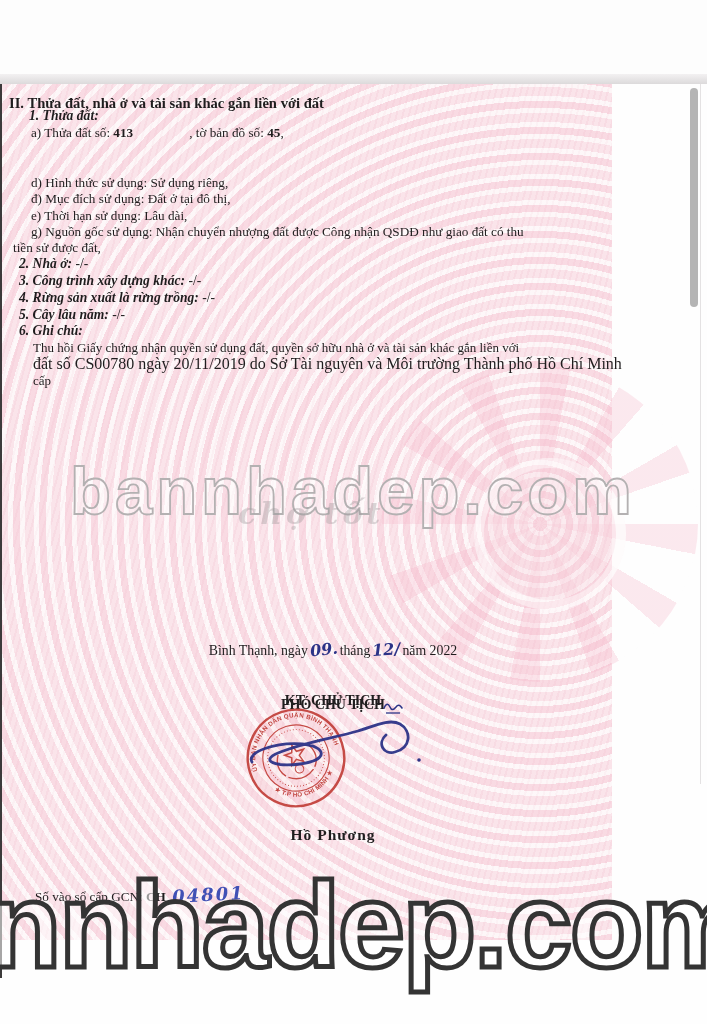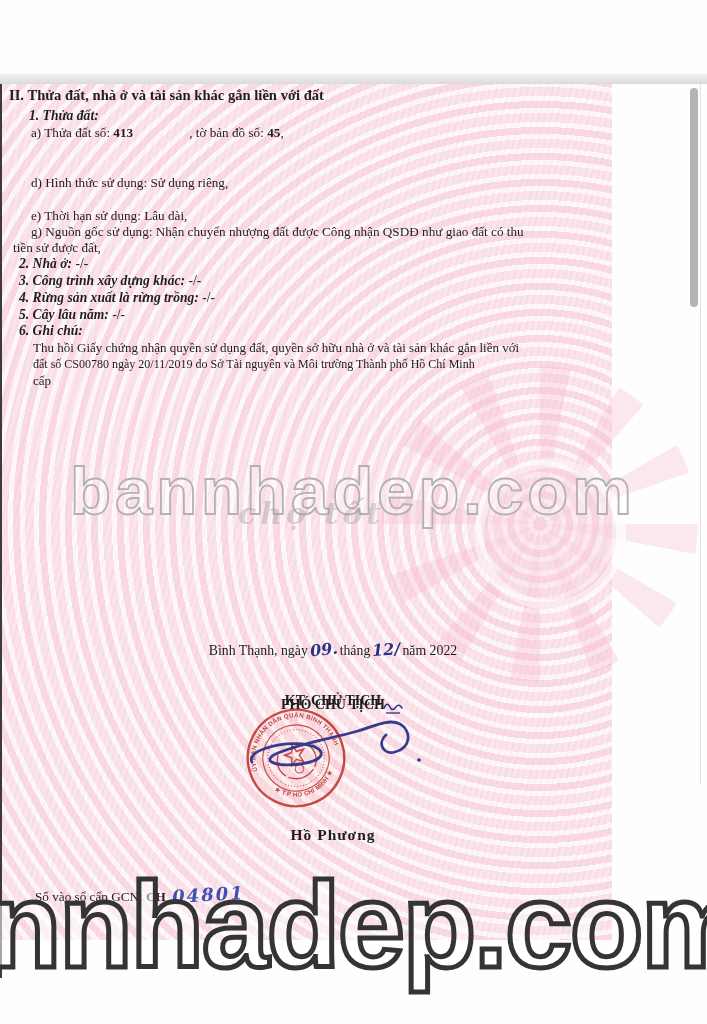--- a/index.html
+++ b/index.html
@@ -69,28 +69,29 @@
 <div class="page">
 
   <div class="top-strip"></div>
   <div class="top-divider"></div>
 
   <div class="doc">
     <div class="drum-star">
       <div class="drum-core"></div>
     </div>
 
-    <div class="line title" style="left:9px;top:3px;text-align:center;">II. Thửa đất, nhà ở và tài sản khác gắn liền với đất</div>
+    <div class="line title" style="left:9px;top:11px;text-align:center;">II. Thửa đất, nhà ở và tài sản khác gắn liền với đất</div>
     <div class="line numbered" style="left:29px;top:24px;">1. Thửa đất:</div>
 
     <div class="line" style="left:31px;top:41px;">
       <span>a) Thửa đất số: </span><span class="b">413</span><span class="gap"></span><span>, tờ bản đồ số: </span><span class="b">45</span><span>,</span>
     </div>
 
     <div class="line" style="left:31px;top:91px;">d) Hình thức sử dụng: Sử dụng riêng,</div>
+    <div class="line" style="left:31px;top:107px;">đ) Mục đích sử dụng: Đất ở tại đô thị,</div>
     <div class="line" style="left:31px;top:124px;">e) Thời hạn sử dụng: Lâu dài,</div>
     <div class="line" style="left:31px;top:140px;">g) Nguồn gốc sử dụng: Nhận chuyển nhượng đất được Công nhận QSDĐ như giao đất có thu</div>
     <div class="line" style="left:13px;top:156px;">tiền sử được đất,</div>
 
     <div class="line numbered" style="left:19px;top:172px;">
       <span>2. Nhà ở:</span>
       <span class="plain">-/-</span>
     </div>
     <div class="line numbered" style="left:19px;top:189px;">
       <span>3. Công trình xây dựng khác:</span>
@@ -100,21 +101,21 @@
       <span>4. Rừng sản xuất là rừng trồng:</span>
       <span class="plain">-/-</span>
     </div>
     <div class="line numbered" style="left:19px;top:223px;">
       <span>5. Cây lâu năm:</span>
       <span class="plain">-/-</span>
     </div>
     <div class="line numbered" style="left:19px;top:239px;">6. Ghi chú:</div>
 
     <div class="line" style="left:33px;top:256px;font-size:13px;">Thu hồi Giấy chứng nhận quyền sử dụng đất, quyền sở hữu nhà ở và tài sản khác gắn liền với</div>
-    <div class="line" style="left:33px;top:272px;font-size:12px;">đất số CS00780 ngày 20/11/2019 do Sở Tài nguyên và Môi trường Thành phố Hồ Chí Minh</div>
+    <div class="line" style="left:33px;top:272px;font-size:16px;">đất số CS00780 ngày 20/11/2019 do Sở Tài nguyên và Môi trường Thành phố Hồ Chí Minh</div>
     <div class="line" style="left:33px;top:289px;font-size:13px;">cấp</div>
 
     <div class="sign-center" style="top:556px;font-size:13.8px;">
       <span>Bình Thạnh, ngày</span><span class="hand day">09.</span><span>tháng</span><span class="hand month">12/</span><span>năm 2022</span>
     </div>
     <div class="sign-center bold14" style="top:597px;margin-top:12px;">KT. CHỦ TỊCH</div>
     <div class="sign-center bold14" style="top:613px;">PHÓ CHỦ TỊCH</div>
     <div class="sign-center name" style="top:742px;">Hồ Phương</div>
   </div>
 

